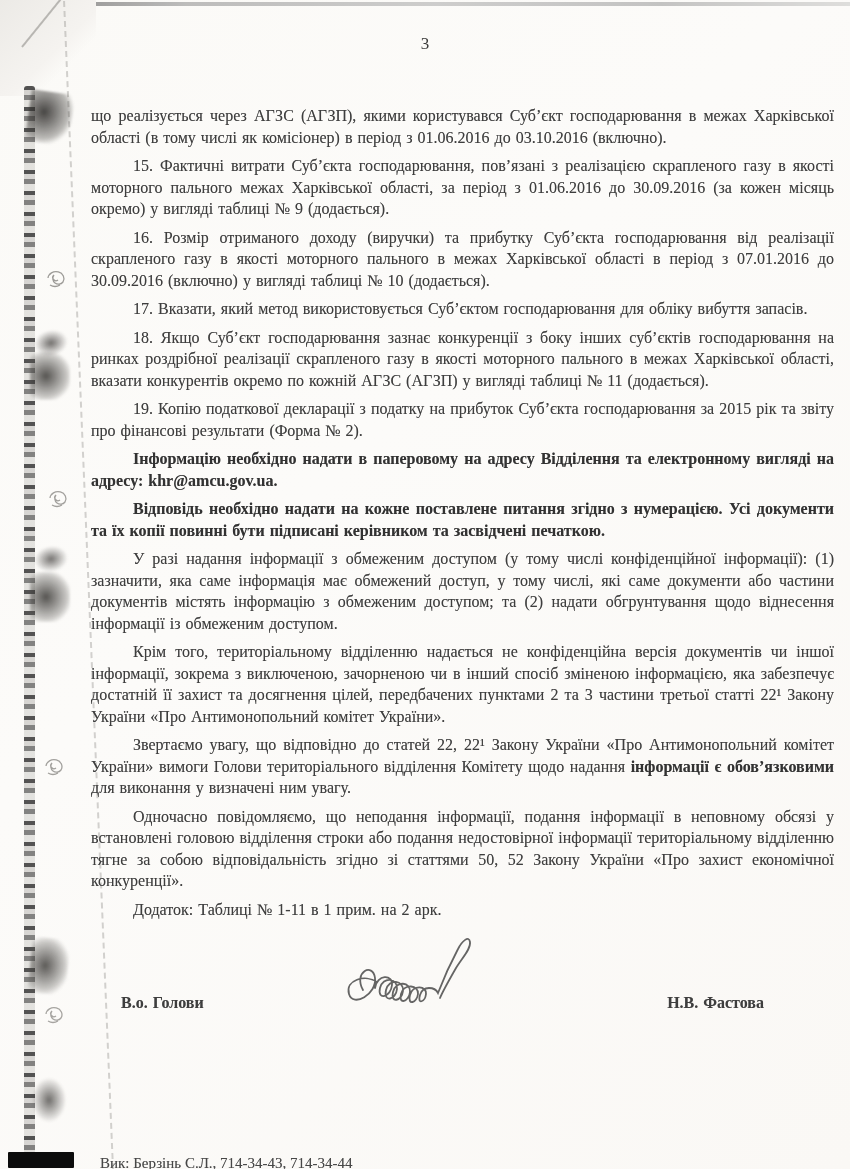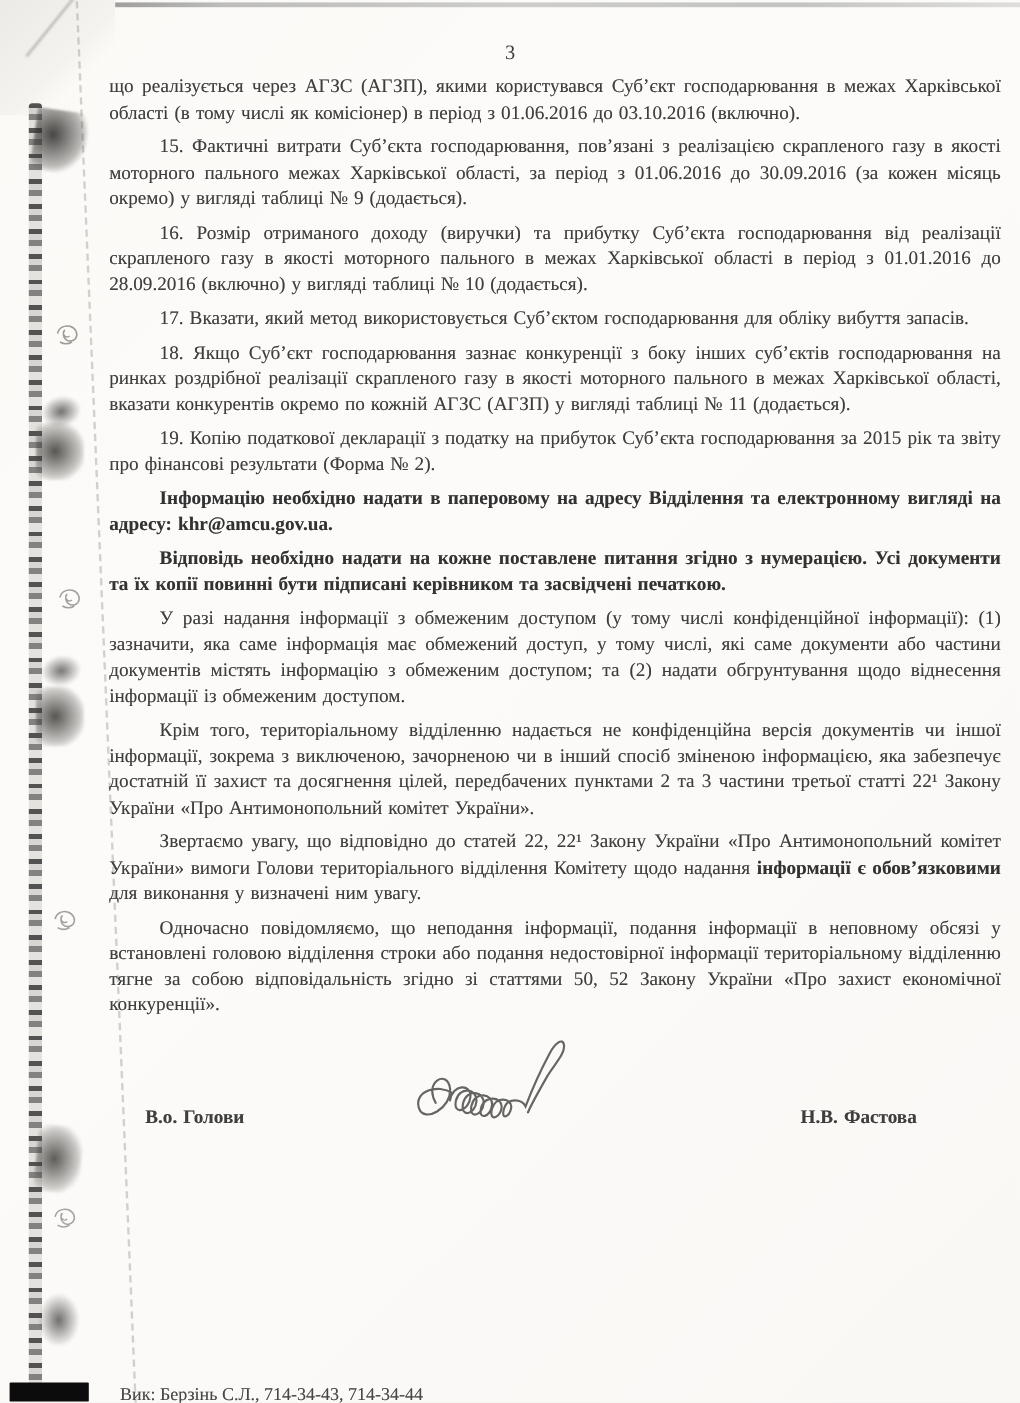--- a/index.html
+++ b/index.html
@@ -65,21 +65,21 @@
     position:absolute;top:34px;left:0;right:0;text-align:center;
     font-size:17px;color:#3c3c3c;
   }
   .text-block{
     position:absolute;left:91px;top:62px;width:743px;
     font-size:16px;line-height:21.5px;color:#3e3e3e;
     text-align:justify;word-spacing:1px;
     text-shadow:0 0 .5px rgba(75,75,75,.45);
   }
   .text-block p{margin:0 0 7px;text-indent:42px;}
-  .text-block p.cont{text-indent:0;}
+  .text-block p.cont{text-indent:0;margin-top:43px;}
   .text-block p.b, .text-block .b{font-weight:bold;color:#323232;}
   
   .sig-row{position:relative;height:112px;margin-top:18px;text-indent:0;font-weight:bold;}
   .sig-label{position:absolute;left:30px;top:54px;font-size:16px;}
   .sig-name{position:absolute;right:70px;top:54px;font-size:16px;}
   .signature-svg{position:absolute;left:238px;top:-6px;}
   
   .footer{
     position:absolute;left:100px;top:1152px;
     font-size:15px;line-height:23px;color:#474747;
@@ -115,30 +115,31 @@
   <svg class="spiral" style="left:40px;top:1000px" width="28" height="26" viewBox="0 0 28 26">
       <path d="M6 14 a8 7 0 1 1 15 4 a5 5 0 1 1 -9 -7 a3 3 0 1 0 4 5 M8 21 q5 3 10 0" fill="none" stroke="#8a8884" stroke-width="1.3"></path>
     </svg>
   <div class="bottom-mark"></div>
 
   <div class="page-number">3</div>
 
   <main class="text-block">
     <p class="cont">що реалізується через АГЗС (АГЗП), якими користувався Суб’єкт господарювання в межах Харківської області (в тому числі як комісіонер) в період з 01.06.2016 до 03.10.2016 (включно).</p>
     <p>15. Фактичні витрати Суб’єкта господарювання, пов’язані з реалізацією скрапленого газу в якості моторного пального межах Харківської області, за період з 01.06.2016 до 30.09.2016 (за кожен місяць окремо) у вигляді таблиці № 9 (додається).</p>
-    <p>16. Розмір отриманого доходу (виручки) та прибутку Суб’єкта господарювання від реалізації скрапленого газу в якості моторного пального в межах Харківської області в період з 01.01.2016 до 28.09.2016 (включно) у вигляді таблиці № 10 (додається).</p>
+    <p>16. Розмір отриманого доходу (виручки) та прибутку Суб’єкта господарювання від реалізації скрапленого газу в якості моторного пального в межах Харківської області в період з 07.01.2016 до 30.09.2016 (включно) у вигляді таблиці № 10 (додається).</p>
     <p>17. Вказати, який метод використовується Суб’єктом господарювання для обліку вибуття запасів.</p>
     <p>18. Якщо Суб’єкт господарювання зазнає конкуренції з боку інших суб’єктів господарювання на ринках роздрібної реалізації скрапленого газу в якості моторного пального в межах Харківської області, вказати конкурентів окремо по кожній АГЗС (АГЗП) у вигляді таблиці № 11 (додається).</p>
     <p>19. Копію податкової декларації з податку на прибуток Суб’єкта господарювання за 2015 рік та звіту про фінансові результати (Форма № 2).</p>
     <p class="b">Інформацію необхідно надати в паперовому на адресу Відділення та електронному вигляді на адресу: khr@amcu.gov.ua.</p>
     <p class="b">Відповідь необхідно надати на кожне поставлене питання згідно з нумерацією. Усі документи та їх копії повинні бути підписані керівником та засвідчені печаткою.</p>
     <p>У разі надання інформації з обмеженим доступом (у тому числі конфіденційної інформації): (1) зазначити, яка саме інформація має обмежений доступ, у тому числі, які саме документи або частини документів містять інформацію з обмеженим доступом; та (2) надати обгрунтування щодо віднесення інформації із обмеженим доступом.</p>
     <p>Крім того, територіальному відділенню надається не конфіденційна версія документів чи іншої інформації, зокрема з виключеною, зачорненою чи в інший спосіб зміненою інформацією, яка забезпечує достатній її захист та досягнення цілей, передбачених пунктами 2 та 3 частини третьої статті 22¹ Закону України «Про Антимонопольний комітет України».</p>
     <p><span>Звертаємо увагу, що відповідно до статей 22, 22¹ Закону України «Про Антимонопольний комітет України» вимоги Голови територіального відділення Комітету щодо надання </span><span class="b">інформації є обов’язковими</span><span> для виконання у визначені ним увагу.</span></p>
     <p>Одночасно повідомляємо, що неподання інформації, подання інформації в неповному обсязі у встановлені головою відділення строки або подання недостовірної інформації територіальному відділенню тягне за собою відповідальність згідно зі статтями 50, 52 Закону України «Про захист економічної конкуренції».</p>
+    <p>Додаток: Таблиці № 1-11 в 1 прим. на 2 арк.</p>
 
     <div class="sig-row">
       <span class="sig-label">В.о. Голови</span>
       <svg class="signature-svg" width="170" height="104" viewBox="0 0 170 104">
         <path d="M34 58 C24 40 44 30 46 46 C48 62 24 76 20 62 C16 48 36 42 48 50
                  M46 56 C48 42 64 42 63 53 C62 65 48 69 51 56 C54 44 69 46 68 57
                  C67 68 54 71 57 58 C60 46 75 48 74 59 C73 69 61 72 64 60
                  C67 48 82 50 81 60 C80 70 69 73 72 62 C75 51 90 53 89 62
                  C88 71 78 74 81 63 C84 52 98 54 97 62 C96 70 88 73 91 63
                  C94 53 106 55 109 61 C114 48 121 32 129 17 C133 9 140 3 141 10

